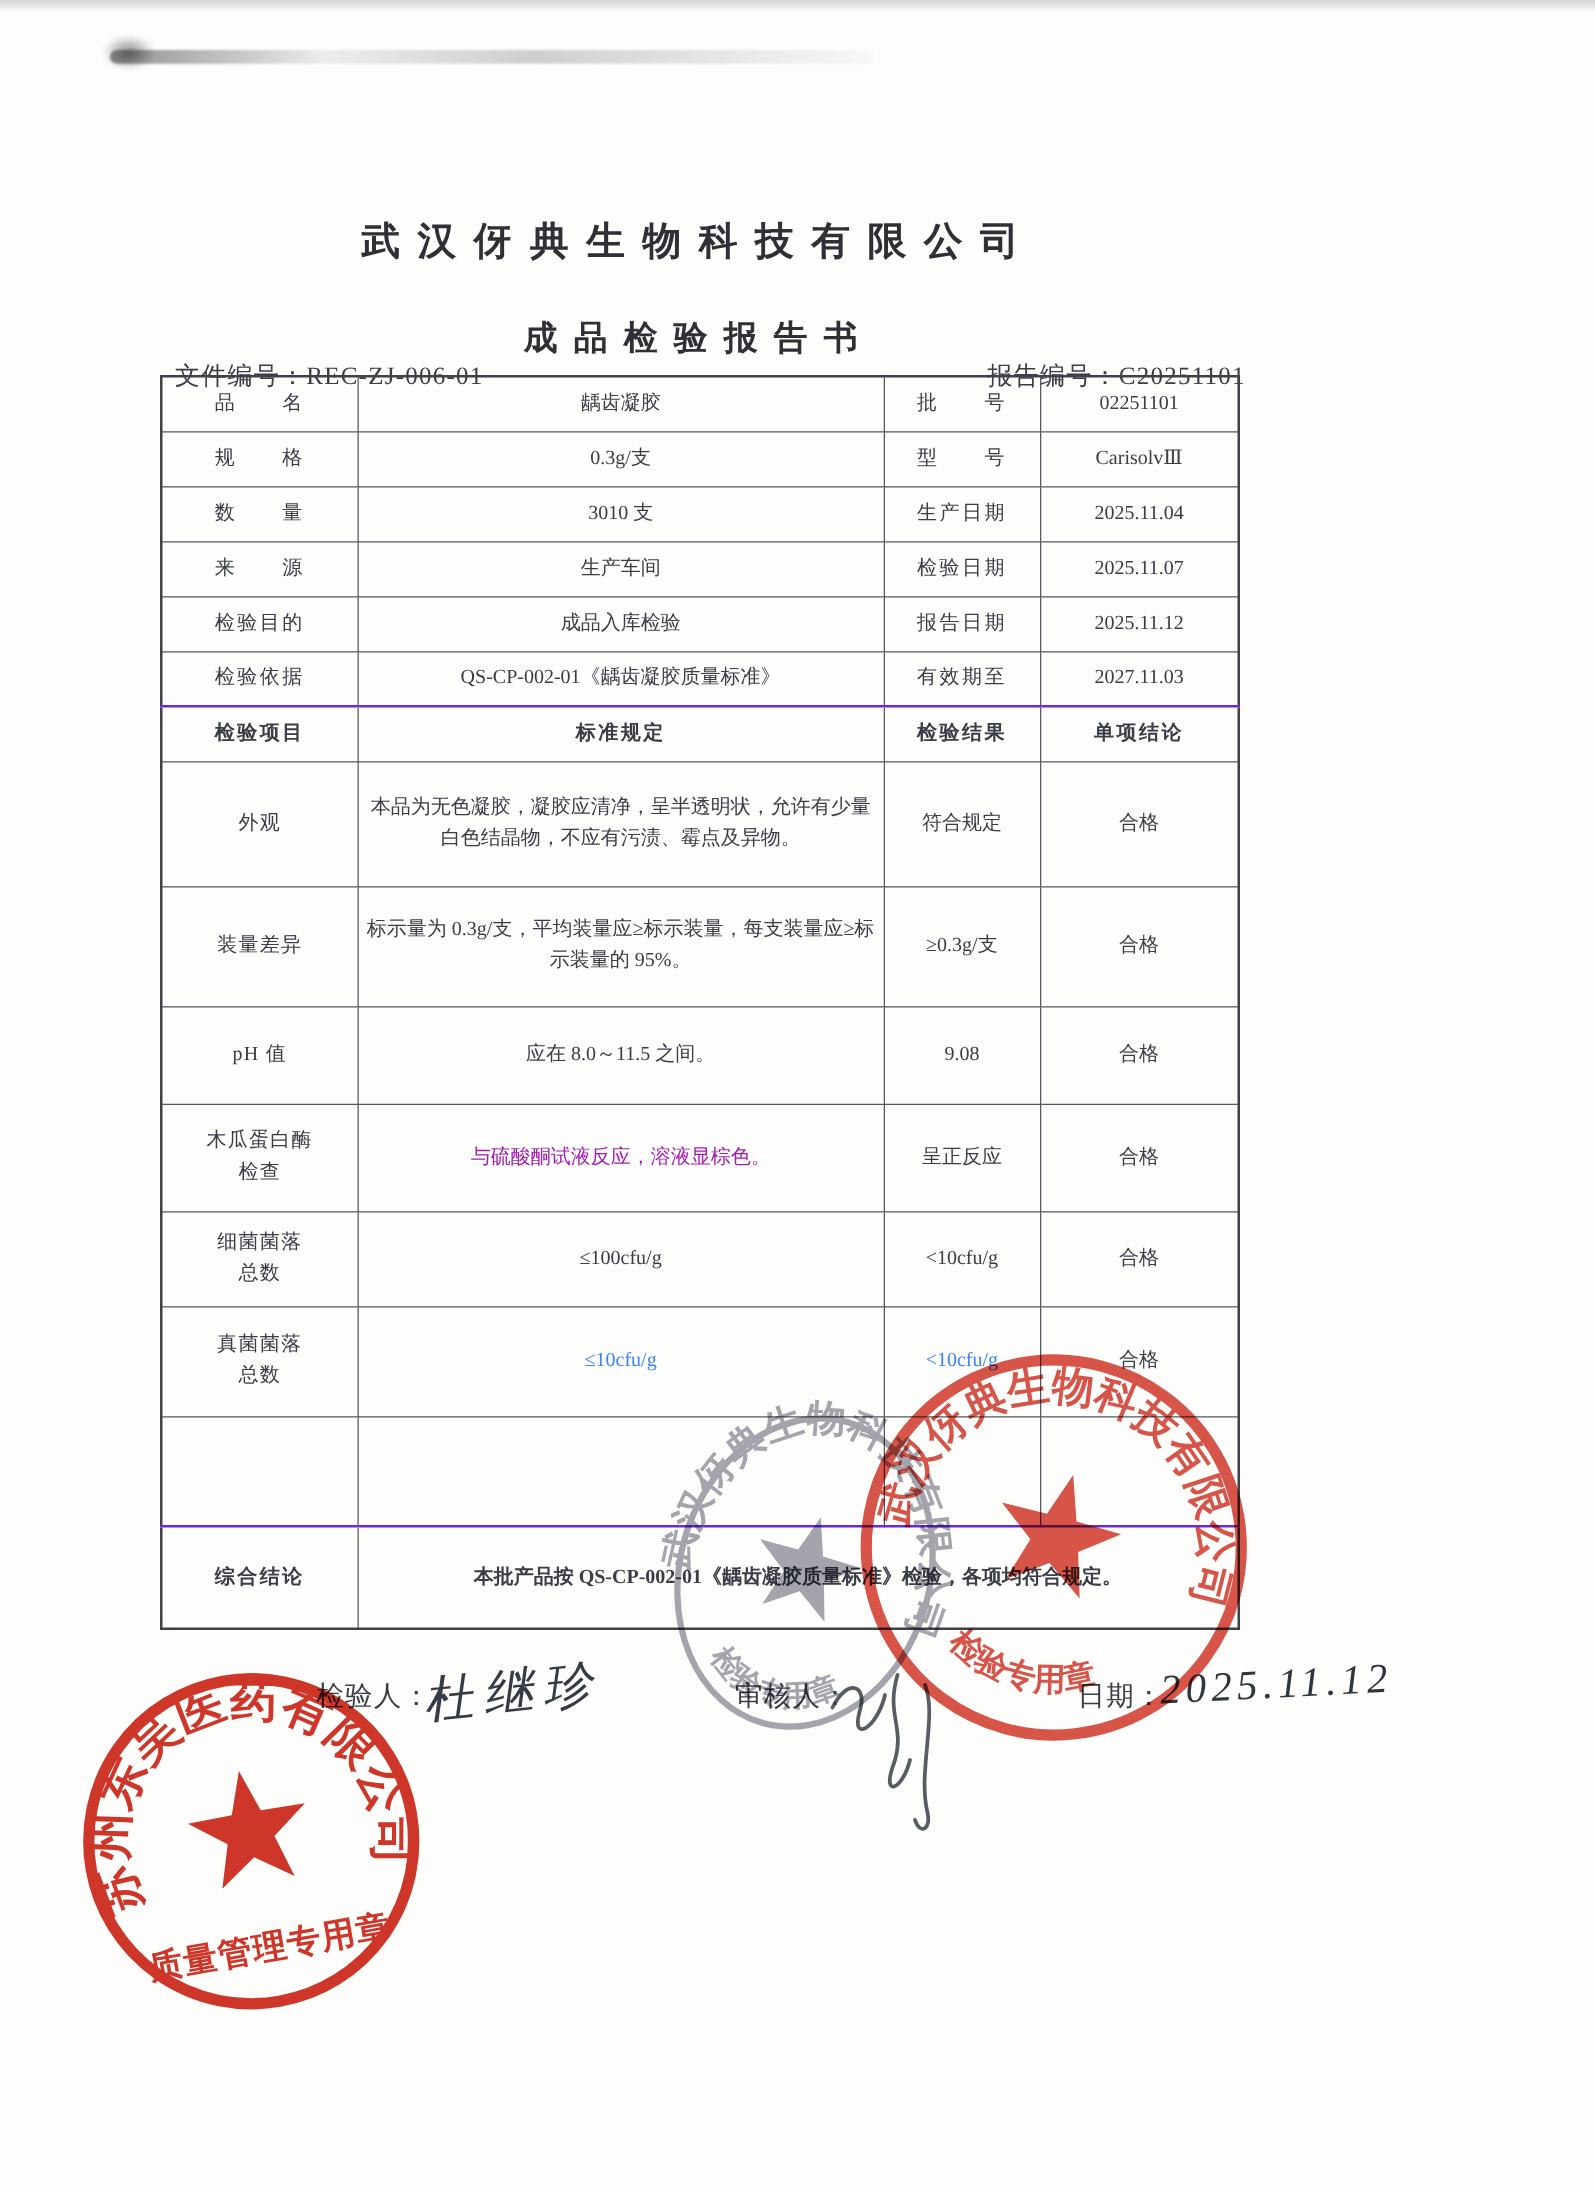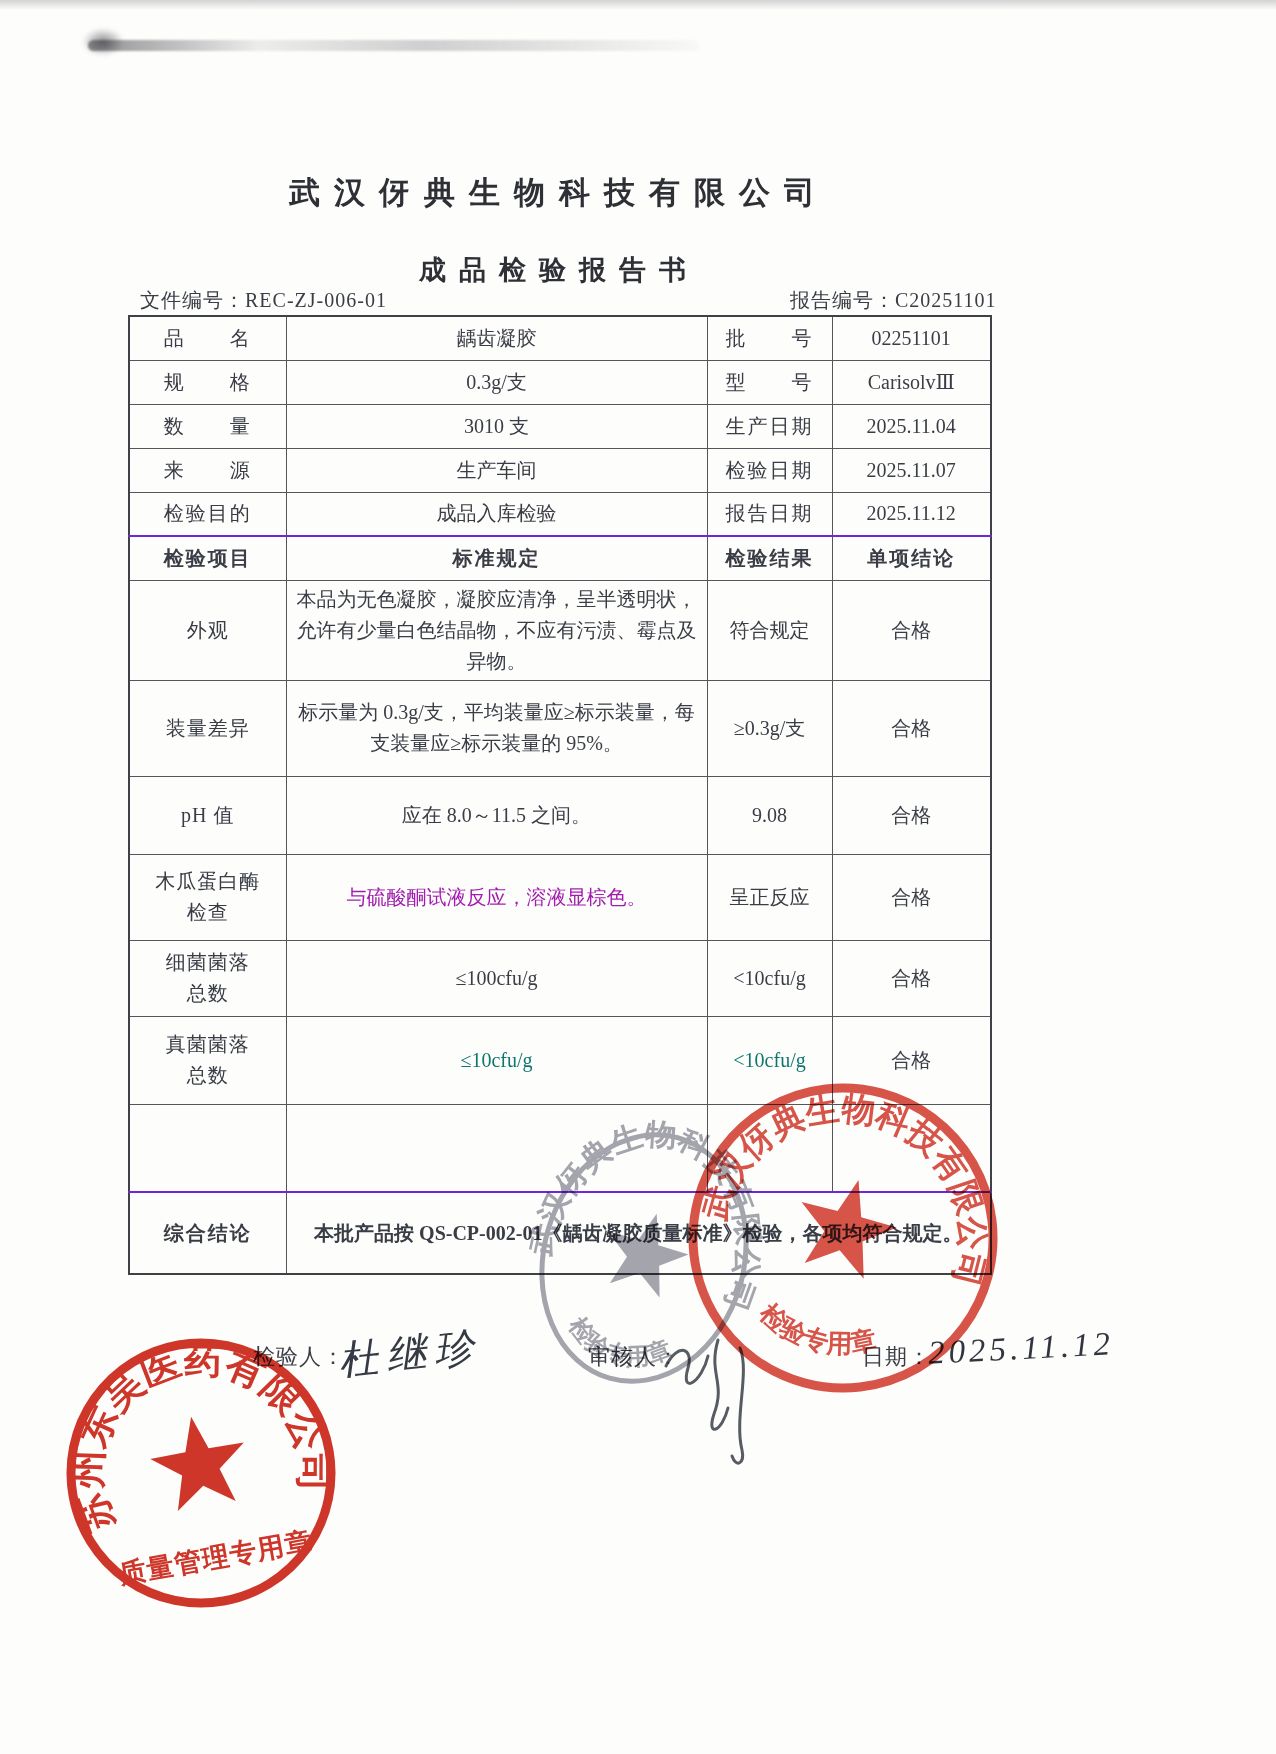--- a/index.html
+++ b/index.html
@@ -19,30 +19,30 @@
   
   .company-title{left:128px;top:172px;width:862px;text-align:center;
     font-family:"Liberation Sans","DejaVu Sans",sans-serif;font-weight:700;
     font-size:31px;letter-spacing:14px;color:#2e3036;white-space:nowrap;}
   .report-title{left:128px;top:234px;width:862px;text-align:center;
     font-family:"Liberation Sans","DejaVu Sans",sans-serif;font-weight:700;
     font-size:27px;letter-spacing:13px;color:#2e3036;white-space:nowrap;margin-top:18px;}
   .meta-left{left:140px;top:287px;font-size:20px;letter-spacing:1px;}
   .meta-right{left:790px;top:287px;font-size:20px;letter-spacing:1px;}
   
-  table.report{position:absolute;left:128px;top:315px;width:862px;
-    border-collapse:collapse;table-layout:fixed;font-size:20px;color:#3a3d45;}
+  table.report{position:absolute;left:128px;top:300px;width:862px;
+    border-collapse:collapse;table-layout:fixed;font-size:16px;color:#3a3d45;}
   table.report td{border:1px solid #54565c;text-align:center;vertical-align:middle;
     padding:2px 6px;line-height:1.55;}
   table.report{border:2px solid #3e4146;}
   tr.sep-top td{border-top:2px solid #6d28d9;font-weight:bold;}
   td.lbl{letter-spacing:2px;}
   td.left-text{text-align:left;padding:6px 14px;line-height:1.72;margin-top:24px;}
   td.item-cell{white-space:pre-line;letter-spacing:1px;}
-  .row-faded td.fade{color:#0f766e;font-family:Liberation Serif, serif;}
+  .row-faded td.fade{color:#3b82f6;font-family:Liberation Serif, serif;}
   .row-soft td.soft{color:#a21caf;}
   td.concl-text{text-align:left;padding-left:58px;border-radius:21px;}
   
   .signoff-label{font-size:22px;letter-spacing:1px;color:#3a3d45;}
   .sig-inspector{left:338px;top:1326px;font-size:40px;font-style:italic;letter-spacing:8px;
     color:#353a44;transform:rotate(-6deg);}
   .sig-date{left:928px;top:1330px;font-size:33px;font-style:italic;letter-spacing:4px;
     color:#30353f;transform:rotate(-3deg);}
   .stamp{mix-blend-mode:multiply;}
   svg text{font-family:"Liberation Serif","DejaVu Serif",serif;}
@@ -91,20 +91,26 @@
     <td>生产车间</td>
     <td class="lbl">检验日期</td>
     <td>2025.11.07</td>
   </tr>
   <tr style="height:44px">
     <td class="lbl">检验目的</td>
     <td>成品入库检验</td>
     <td class="lbl">报告日期</td>
     <td>2025.11.12</td>
   </tr>
+  <tr style="height:44px">
+    <td class="lbl">检验依据</td>
+    <td>QS-CP-002-01《龋齿凝胶质量标准》</td>
+    <td class="lbl">有效期至</td>
+    <td>2027.11.03</td>
+  </tr>
   <tr style="height:44px" class="sep-top">
     <td class="lbl">检验项目</td>
     <td class="lbl">标准规定</td>
     <td class="lbl">检验结果</td>
     <td class="lbl">单项结论</td>
   </tr>
   <tr style="height:100px">
     <td class="item-cell">外观</td>
     <td class="left-text">本品为无色凝胶，凝胶应清净，呈半透明状，允许有少量白色结晶物，不应有污渍、霉点及异物。</td>
     <td>符合规定</td>

